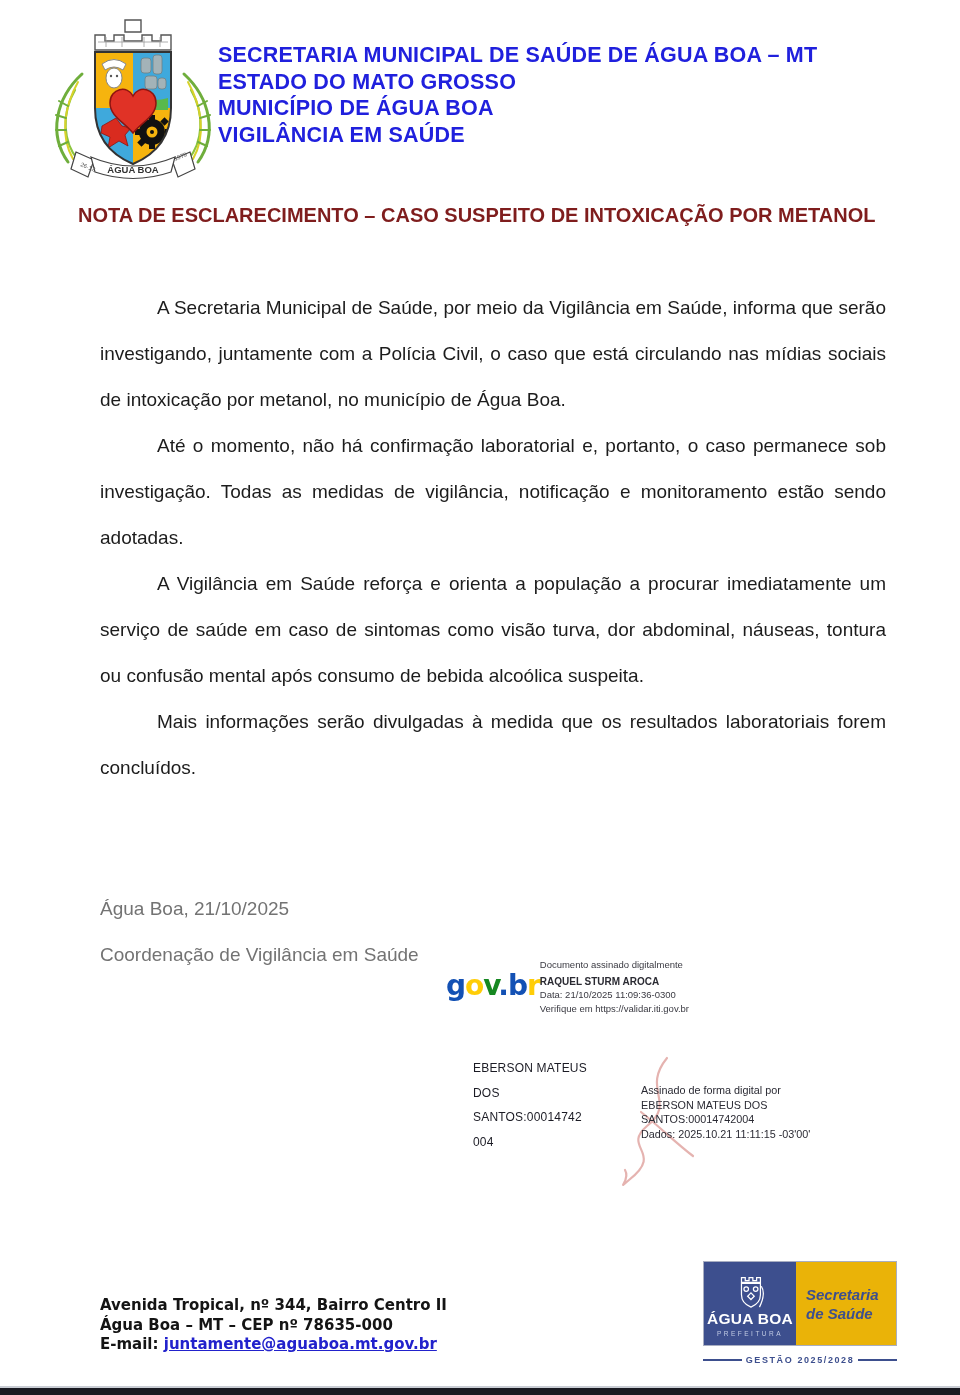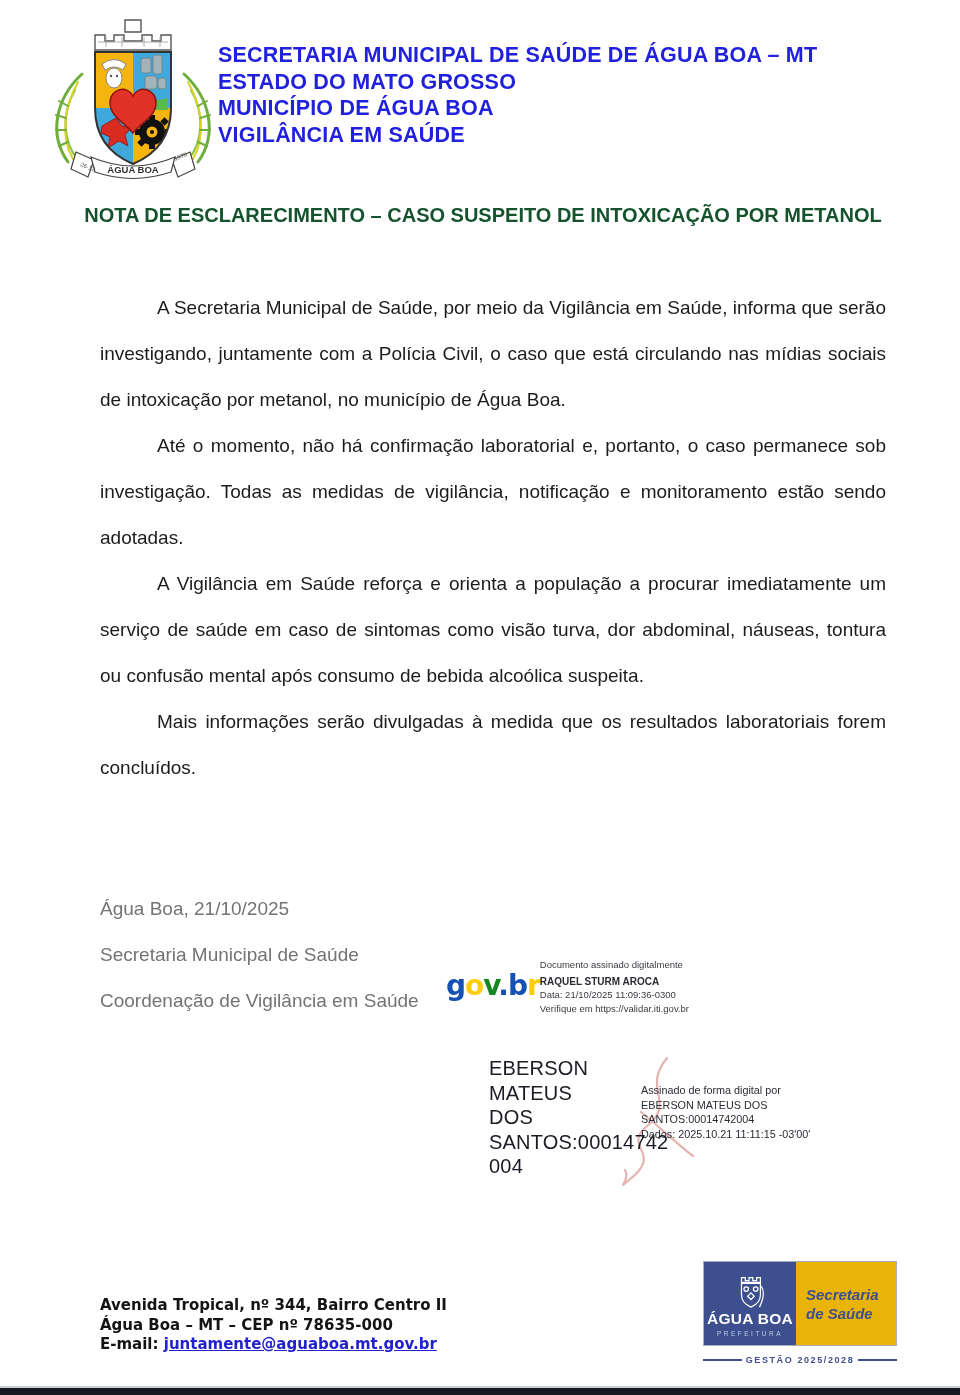--- a/index.html
+++ b/index.html
@@ -14,21 +14,21 @@
   .crest { position:absolute; left:42px; top:10px; }
   .header-text {
     position:absolute; left:218px; top:42px;
     color:#2020dd; font-weight:bold; font-size:21.5px; line-height:26.5px;
     letter-spacing:0.2px; white-space:nowrap;
   }
 
   
   .doc-title {
     position:absolute; left:78px; top:204px; width:810px;
-    text-align:center; font-weight:bold; font-size:20px; color:#14532d;
+    font-weight:bold; font-size:20px; color:#7f1d1d;
   }
 
   
   .body-text {
     position:absolute; left:100px; top:285px; width:786px;
     font-size:19px; line-height:46px; text-align:justify; color:#1c1c1c;
   }
   .body-text p { text-indent:57px; margin:0; }
 
   
@@ -43,21 +43,21 @@
     font-weight:bold; font-size:28px; letter-spacing:-1px; line-height:56px;
     font-family:"DejaVu Sans", sans-serif; 
   }
   .govbr-info { font-size:9.5px; line-height:13.5px; color:#3a3a42; padding-top:2px; }
   .govbr-info .signer { font-weight:bold; font-size:10px; color:#2b2b33; margin-top:3px; }
 
   
   .dig-sig { position:absolute; left:473px; top:1056px; width:400px; height:140px; }
   .dig-sig-big {
     position:absolute; left:0; top:0; width:170px;
-    font-size:20px; line-height:24.5px; color:#1b1b24; letter-spacing:0.2px;margin-left:16px;
+    font-size:12px; line-height:24.5px; color:#1b1b24; letter-spacing:0.2px;
   }
   .dig-sig-details {
     position:absolute; left:168px; top:27px; width:200px;
     font-size:10.8px; line-height:14.5px; color:#2a2a33;
   }
   .sig-flourish { position:absolute; left:108px; top:-4px; z-index:0; }
   .dig-sig-big, .dig-sig-details { z-index:1; }
 
   
   .footer-address {
@@ -186,21 +186,20 @@
 
   <div class="body-text">
     <p>A Secretaria Municipal de Saúde, por meio da Vigilância em Saúde, informa que serão investigando, juntamente com a Polícia Civil, o caso que está circulando nas mídias sociais de intoxicação por metanol, no município de Água Boa.</p>
     <p>Até o momento, não há confirmação laboratorial e, portanto, o caso permanece sob investigação. Todas as medidas de vigilância, notificação e monitoramento estão sendo adotadas.</p>
     <p>A Vigilância em Saúde reforça e orienta a população a procurar imediatamente um serviço de saúde em caso de sintomas como visão turva, dor abdominal, náuseas, tontura ou confusão mental após consumo de bebida alcoólica suspeita.</p>
     <p>Mais informações serão divulgadas à medida que os resultados laboratoriais forem concluídos.</p>
   </div>
 
   <div class="closing">
     <div>Água Boa, 21/10/2025</div>
-    <div>Secretaria Municipal de Saúde</div>
     <div>Coordenação de Vigilância em Saúde</div>
   </div>
 
   <div class="govbr-stamp">
     <div class="govbr-logo"><span class="gb-letter" style="color: rgb(19, 81, 180);">g</span><span class="gb-letter" style="color: rgb(255, 205, 7);">o</span><span class="gb-letter" style="color: rgb(22, 136, 33);">v</span><span class="gb-letter" style="color: rgb(19, 81, 180);">.</span><span class="gb-letter" style="color: rgb(19, 81, 180);">b</span><span class="gb-letter" style="color: rgb(255, 205, 7);">r</span></div>
     <div class="govbr-info">
       <div>Documento assinado digitalmente</div>
       <div class="signer">RAQUEL STURM AROCA</div>
       <div>Data: 21/10/2025 11:09:36-0300</div>
       <div>Verifique em https://validar.iti.gov.br</div>

